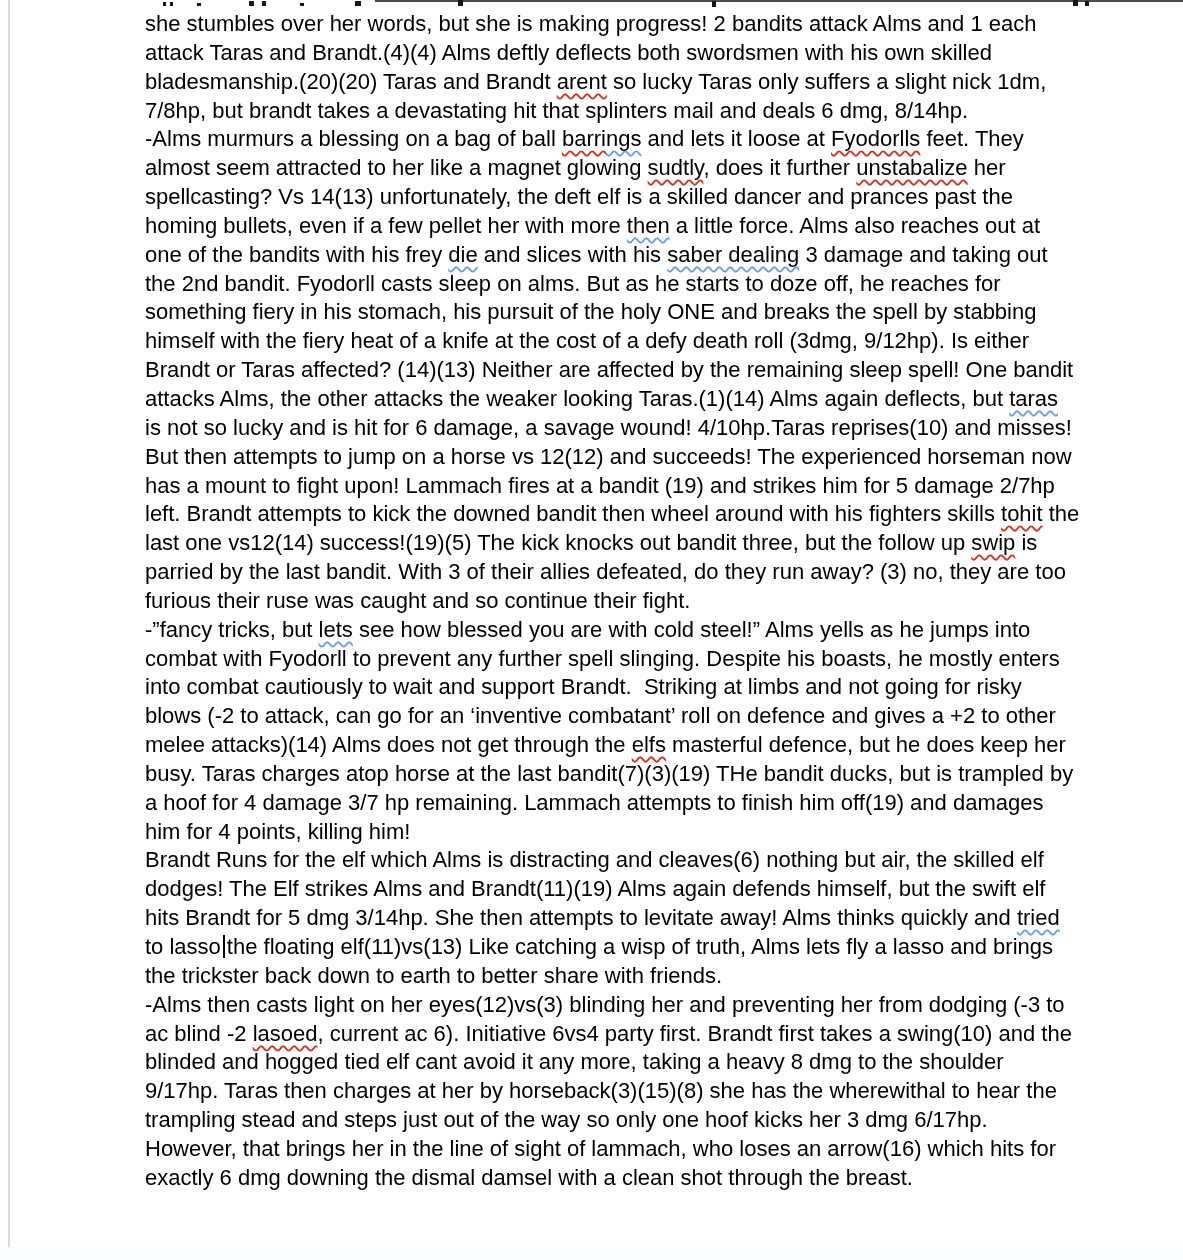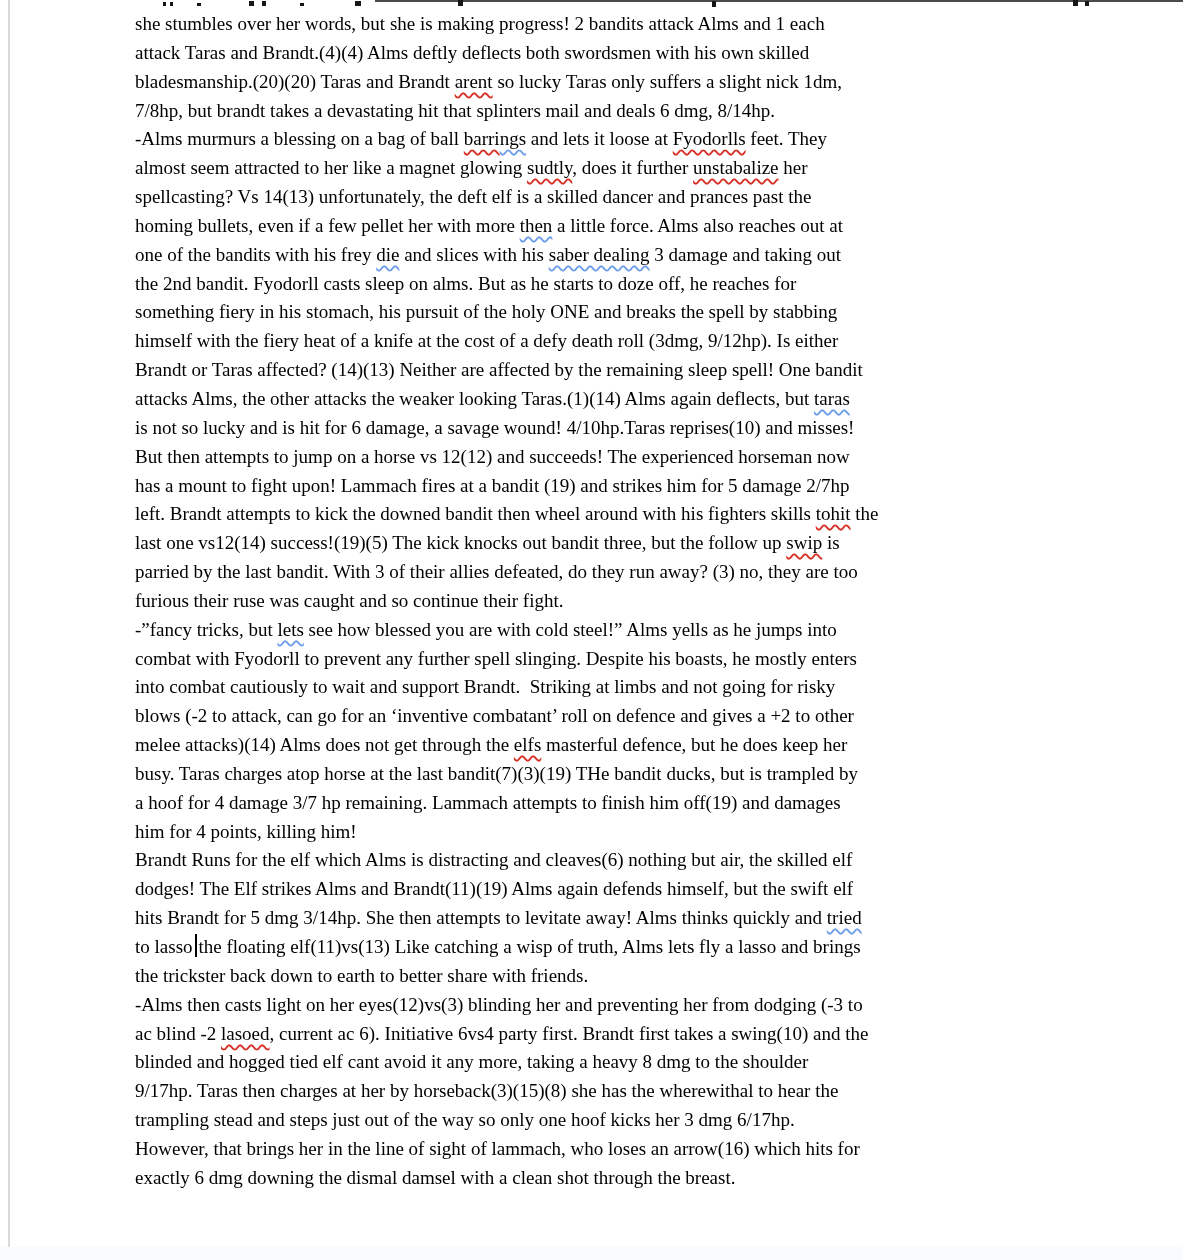--- a/index.html
+++ b/index.html
@@ -30,27 +30,26 @@
   }
   #clipped-line .underline-remnant {
     position: absolute; left: 375px; top: 0;
     width: 808px; height: 2px;
     background: #4a4a4a;
   }
   #clipped-line .frag { position: absolute; background: #161616; }
 
   
   #text-block {
-    position: absolute; left: 135px; top: 10px;
+    position: absolute; left: 145px; top: 10px;
     width: 1010px;
-    font-size: 19px;
+    font-size: 22px;
     line-height: 28.85px;
     white-space: pre;
     letter-spacing: 0px;
-    font-family: Liberation Serif, serif;
   }
   .line { height: 28.85px; }
   .sq-red {
     text-decoration: underline;
     text-decoration-style: wavy;
     text-decoration-color: var(--sq-red, #d93025);
     text-decoration-thickness: 1.5px;
     text-underline-offset: 3.5px;
     text-decoration-skip-ink: none;
   }

